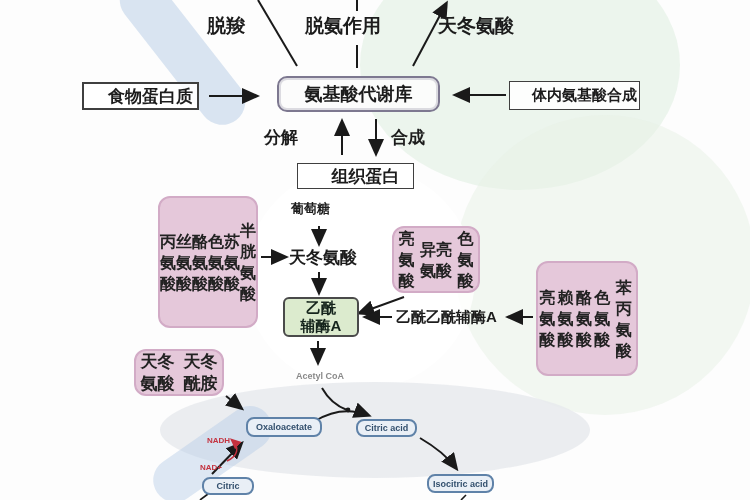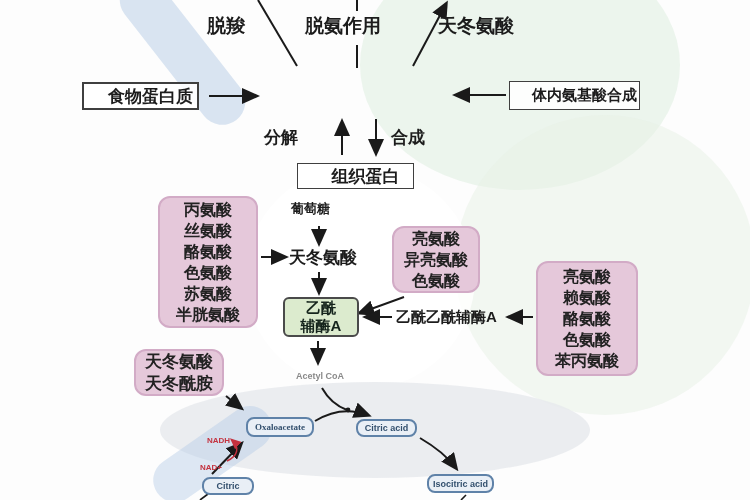--- a/index.html
+++ b/index.html
@@ -16,21 +16,21 @@
     display:flex;align-items:center;justify-content:center;
     font-weight:bold;text-align:center;padding-left:20px;
   }
   .poolbox{
     border:2px solid #7d7890;border-radius:10px;background:rgba(252,252,252,.92);
     box-shadow:inset 0 0 0 2px rgba(125,120,144,.25);
     display:flex;align-items:center;justify-content:center;font-weight:bold;
   }
   .groupbox{
     background:#e5c8da;border:2px solid #d2abc6;border-radius:12px;
-    display:flex;flex-direction:column;align-items:center;justify-content:center;
+    display:flex;flex-direction:row;align-items:center;justify-content:center;
     font-weight:bold;text-align:center;line-height:21px;font-size:16px;color:#222;
   }
   .greenbox{
     background:#dcebce;border:2px solid #4a4a4a;border-radius:6px;
     display:flex;flex-direction:column;align-items:center;justify-content:center;
     font-weight:bold;font-size:15px;line-height:18px;color:#15241c;
   }
   .tcabox{
     background:#e9eff6;border:2px solid #5f82a8;border-radius:8px;
     display:flex;align-items:center;justify-content:center;
@@ -88,20 +88,23 @@
     <path d="M227,461 C238,456 240,447 232,440" stroke="#c4323f" stroke-width="1.4" fill="none" marker-end="url(#ahr)"></path>
   </svg>
 
   <div class="txt" style="left:207px;top:13px;font-size:19px;">脱羧</div>
   <div class="txt" style="left:305px;top:13px;font-size:19px;">脱氨作用</div>
   <div class="txt" style="left:438px;top:13px;font-size:19px;">天冬氨酸</div>
 
   <div class="node rectbox" style="left:82px;top:82px;width:117px;height:28px;font-size:17px;">
     <span>食物蛋白质</span>
   </div>
+  <div class="node poolbox" style="left:277px;top:76px;width:163px;height:36px;font-size:18px;">
+    <span>氨基酸代谢库</span>
+  </div>
   <div class="node rectbox" style="left:509px;top:81px;width:131px;height:29px;font-size:15px;border-width:1.5px;">
     <span>体内氨基酸合成</span>
   </div>
 
   <div class="txt" style="left:264px;top:126px;font-size:17px;">分解</div>
   <div class="txt" style="left:391px;top:126px;font-size:17px;">合成</div>
 
   <div class="node rectbox" style="left:297px;top:163px;width:117px;height:26px;font-size:17px;border-width:1.5px;">
     <span>组织蛋白</span>
   </div>
@@ -138,21 +141,21 @@
     <div>酪氨酸</div>
     <div>色氨酸</div>
     <div>苯丙氨酸</div>
   </div>
 
   <div class="node groupbox" style="left:134px;top:349px;width:90px;height:47px;font-size:17px;line-height:22px;">
     <div>天冬氨酸</div>
     <div>天冬酰胺</div>
   </div>
 
-  <div class="node tcabox" style="left:246px;top:417px;width:68px;height:20px;font-family:Liberation Serif, serif;">
+  <div class="node tcabox" style="left:246px;top:417px;width:76px;height:20px;">
     <span>Oxaloacetate</span>
   </div>
   <div class="node tcabox" style="left:356px;top:419px;width:61px;height:18px;">
     <span>Citric acid</span>
   </div>
   <div class="node tcabox" style="left:427px;top:474px;width:67px;height:19px;">
     <span>Isocitric acid</span>
   </div>
   <div class="node tcabox" style="left:202px;top:477px;width:52px;height:18px;">
     <span>Citric</span>

